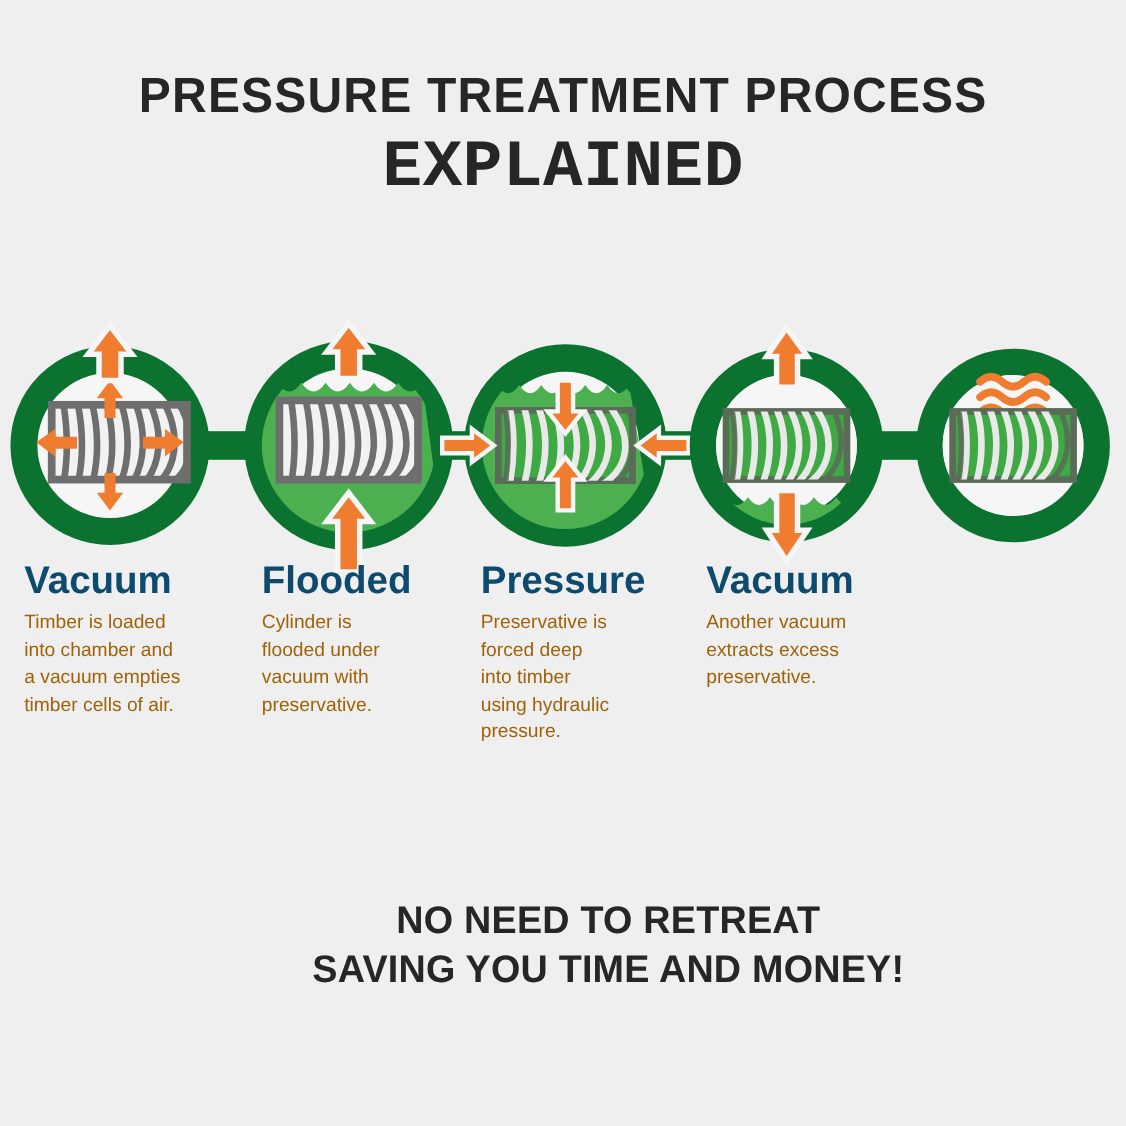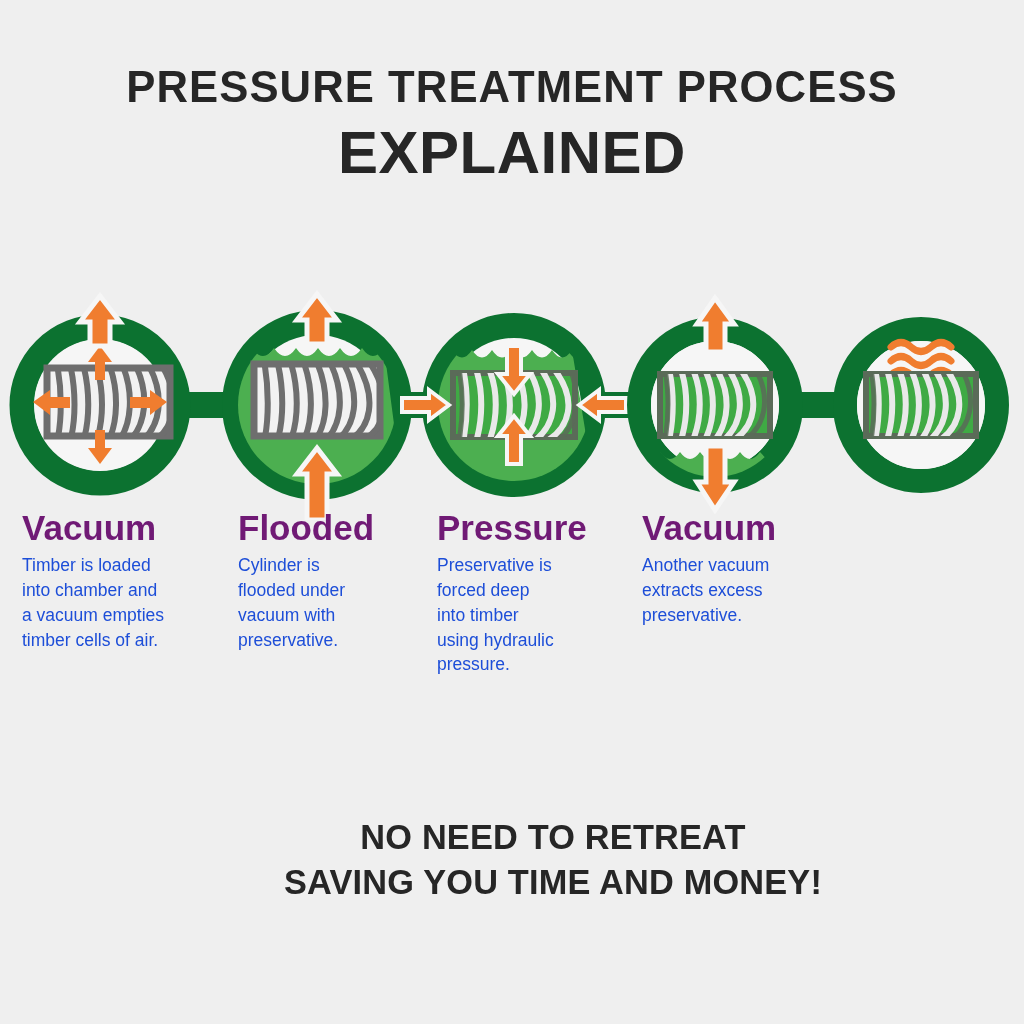--- a/index.html
+++ b/index.html
@@ -28,21 +28,21 @@
     font-family: "Liberation Sans", sans-serif;
     font-size: 45px;
     font-weight: bold;
     letter-spacing: 1.1px;
     color: #262626;
     line-height: 1.0;
     transform: scaleX(0.97);
     margin: 0;
   }
   .title-line2 {
-    font-family: Liberation Sans, sans-serif;
+    font-family: Liberation Mono, monospace;
     font-size: 60px;
     font-weight: bold;
     letter-spacing: 0.5px;
     color: #262626;
     line-height: 1.0;
     margin: 14px 0 0 0;
   }
 
   
   .diagram {
@@ -63,29 +63,29 @@
     height: 210px;
   }
   .step {
     position: absolute;
     top: 0;
   }
   .step-title {
     font-family: "Liberation Sans", sans-serif;
     font-size: 35px;
     font-weight: bold;
-    color: #701a75;
+    color: #0c4a6e;
     line-height: 1.0;
     margin: 0 0 8px 0;
     white-space: nowrap;
   }
   .step-desc {
     font-family: "Liberation Sans", sans-serif;
     font-size: 17.5px;
-    color: #1d4ed8;
+    color: #a16207;
     line-height: 1.42;
     margin: 0;
     white-space: pre-line;
   }
 
   .step-0 { left: 22px;  width: 205px; }
   .step-1 { left: 238px; width: 190px; }
   .step-2 { left: 437px; width: 195px; }
   .step-3 { left: 642px; width: 190px; }
   .step-4 { left: 845px; width: 180px; }

